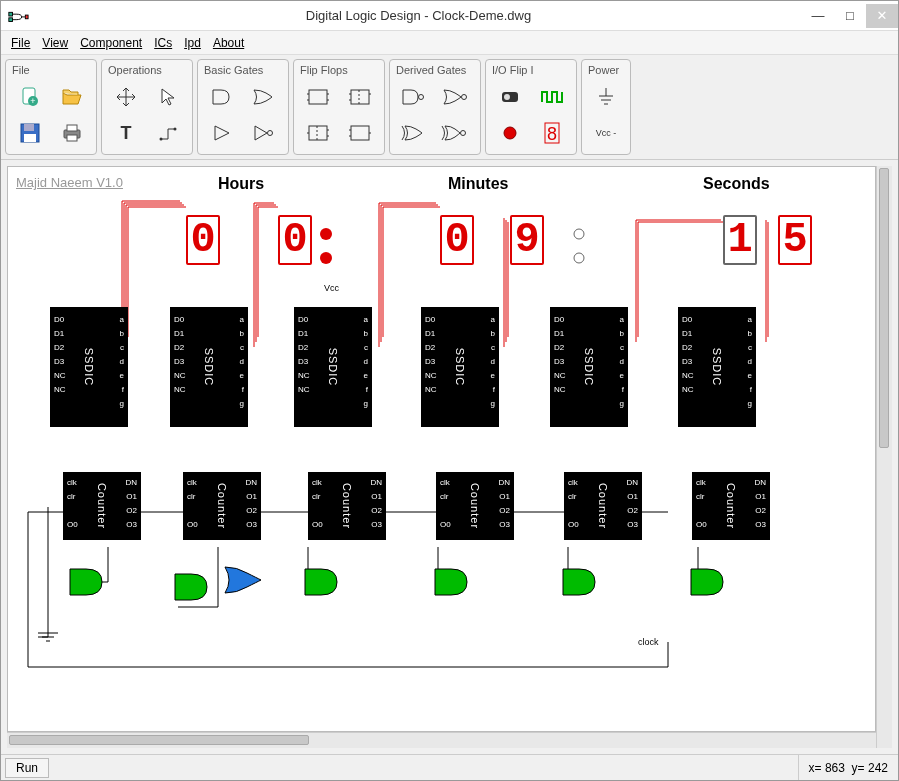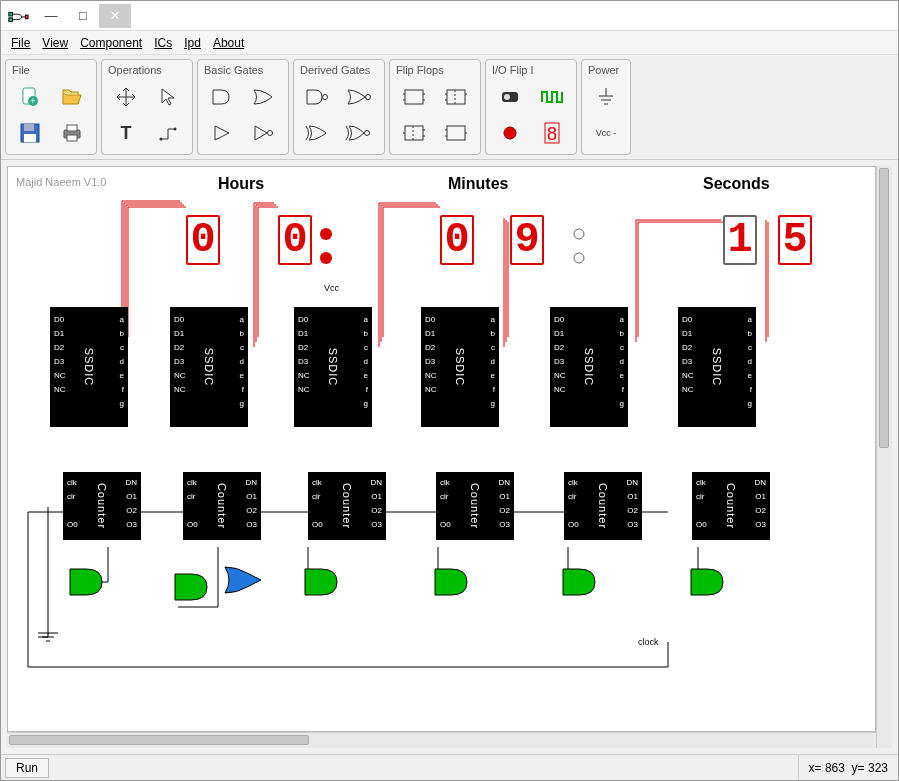--- a/index.html
+++ b/index.html
@@ -12,21 +12,21 @@
 .menubar { height: 24px; background: #f5f5f5; display: flex; align-items: center; padding: 0 6px; gap: 4px; border-bottom: 1px solid #ddd; }
 .menubar span { font-size: 12px; text-decoration: underline; padding: 0 4px; }
 .toolbar { display: flex; gap: 4px; padding: 4px; background: #f0f0f0; border-bottom: 1px solid #ccc; }
 .toolgroup { border: 1px solid #bbb; border-radius: 4px; background: #f5f5f5; padding: 2px 4px 4px 4px; display: flex; flex-direction: column; }
 .toolgroup .glabel { font-size: 11px; color: #555; padding: 2px 2px 4px 2px; }
 .toolgroup .icons { display: grid; grid-template-columns: repeat(2, 40px); grid-template-rows: repeat(2, 34px); gap: 2px; }
 .toolgroup.one .icons { grid-template-columns: 40px; }
 .toolbtn { width: 40px; height: 34px; display: flex; align-items: center; justify-content: center; border: 1px solid transparent; border-radius: 3px; }
 .canvas-wrap { flex: 1; padding: 6px; background: #f0f0f0; display: flex; }
 .canvas-inner { flex: 1; border: 1px solid #bbb; background: #fff; position: relative; overflow: hidden; }
-.canvas-inner .credit { position: absolute; top: 8px; left: 8px; font-size: 11px; color: #999; line-height: 1.3; }
+.canvas-inner .credit { position: absolute; top: 8px; left: 8px; font-size: 13px; color: #999; line-height: 1.3; text-decoration: underline; }
 .canvas-inner .hlabel { position: absolute; top: 8px; font-weight: bold; font-size: 16px; }
 .vscroll { width: 16px; background: #e8e8e8; border-left: 1px solid #ccc; }
 .hscroll { height: 16px; background: #e8e8e8; border-top: 1px solid #ccc; }
 .statusbar { height: 26px; background: #f0f0f0; display: flex; align-items: center; border-top: 1px solid #ccc; }
 .statusbar .run { border: 1px solid #bbb; padding: 2px 10px; margin: 2px 4px; font-size: 12px; background: #f5f5f5; flex: 0 0 auto; }
 .statusbar .spacer { flex: 1; }
 .statusbar .coords { font-size: 12px; padding: 0 10px; border-left: 1px solid #ccc; height: 100%; display: flex; align-items: center; }
 
 .digit { position: absolute; width: 34px; height: 50px; border: 2px solid #d00; border-radius: 2px; display: flex; align-items: center; justify-content: center; font-family: "Courier New", monospace; font-size: 42px; font-weight: bold; color: #d00; background: #fff; }
 .chip { position: absolute; background: #000; color: #fff; font-size: 8px; font-family: Arial, sans-serif; }
@@ -42,20 +42,21 @@
 </head>
 <body>
 
 <div class="titlebar">
   <svg class="logo" viewBox="0 0 24 24">
       <rect x="2" y="8" width="4" height="4" fill="#2a8" stroke="#000"></rect>
       <rect x="2" y="14" width="4" height="4" fill="#2a8" stroke="#000"></rect>
       <path d="M6 10 H10 M6 16 H10 M10 10 Q16 10 16 13 Q16 16 10 16 M16 13 H20" fill="none" stroke="#000"></path>
       <rect x="20" y="11" width="3" height="4" fill="#f33" stroke="#000"></rect>
     </svg>
+  <div class="title">Digital Logic Design - Clock-Deme.dwg</div>
   <div class="winbtn">—</div>
   <div class="winbtn">□</div>
   <div class="winbtn closebtn">✕</div>
 </div>
 
 <div class="menubar">
   <span>File</span>
   <span>View</span>
   <span>Component</span>
   <span>ICs</span>
@@ -143,48 +144,20 @@
         </div>
       <div class="toolbtn">
           <svg width="26" height="20">
             <path d="M4 3 L16 10 L4 17 Z" fill="none" stroke="#333"></path>
             <circle cx="19" cy="10" r="2.5" fill="none" stroke="#333"></circle>
           </svg>
         </div>
     </div>
   </div>
   <div class="toolgroup">
-    <div class="glabel">Derived Gates</div>
-    <div class="icons">
-      <div class="toolbtn">
-          <svg width="28" height="20">
-            <path d="M3 3 L11 3 Q18 3 18 10 Q18 17 11 17 L3 17 Z" fill="none" stroke="#333"></path>
-            <circle cx="21" cy="10" r="2.5" fill="none" stroke="#333"></circle>
-          </svg>
-        </div>
-      <div class="toolbtn">
-          <svg width="28" height="20">
-            <path d="M2 3 Q8 3 13 6 Q18 9 19 10 Q18 11 13 14 Q8 17 2 17 Q7 10 2 3 Z" fill="none" stroke="#333"></path>
-            <circle cx="22" cy="10" r="2.5" fill="none" stroke="#333"></circle>
-          </svg>
-        </div>
-      <div class="toolbtn">
-          <svg width="28" height="20">
-            <path d="M5 3 Q11 3 16 6 Q21 9 22 10 Q21 11 16 14 Q11 17 5 17 Q10 10 5 3 Z M2 3 Q7 10 2 17" fill="none" stroke="#333"></path>
-          </svg>
-        </div>
-      <div class="toolbtn">
-          <svg width="30" height="20">
-            <path d="M4 3 Q10 3 14 6 Q18 9 19 10 Q18 11 14 14 Q10 17 4 17 Q9 10 4 3 Z M1 3 Q6 10 1 17" fill="none" stroke="#333"></path>
-            <circle cx="22" cy="10" r="2.5" fill="none" stroke="#333"></circle>
-          </svg>
-        </div>
-    </div>
-  </div>
-  <div class="toolgroup">
     <div class="glabel">Flip Flops</div>
     <div class="icons">
       <div class="toolbtn">
           <svg width="26" height="18">
             <rect x="4" y="2" width="18" height="14" fill="none" stroke="#333"></rect>
             <line x1="2" y1="6" x2="4" y2="6" stroke="#333"></line>
             <line x1="2" y1="12" x2="4" y2="12" stroke="#333"></line>
             <line x1="22" y1="6" x2="24" y2="6" stroke="#333"></line>
             <line x1="22" y1="12" x2="24" y2="12" stroke="#333"></line>
           </svg>
@@ -206,20 +179,48 @@
             <line x1="22" y1="6" x2="24" y2="6" stroke="#333"></line>
             <line x1="22" y1="12" x2="24" y2="12" stroke="#333"></line>
           </svg>
         </div>
       <div class="toolbtn">
           <svg width="26" height="18">
             <rect x="4" y="2" width="18" height="14" fill="none" stroke="#333"></rect>
             <line x1="2" y1="6" x2="4" y2="6" stroke="#333"></line>
             <line x1="2" y1="12" x2="4" y2="12" stroke="#333"></line>
             <line x1="22" y1="9" x2="24" y2="9" stroke="#333"></line>
+          </svg>
+        </div>
+    </div>
+  </div>
+  <div class="toolgroup">
+    <div class="glabel">Derived Gates</div>
+    <div class="icons">
+      <div class="toolbtn">
+          <svg width="28" height="20">
+            <path d="M3 3 L11 3 Q18 3 18 10 Q18 17 11 17 L3 17 Z" fill="none" stroke="#333"></path>
+            <circle cx="21" cy="10" r="2.5" fill="none" stroke="#333"></circle>
+          </svg>
+        </div>
+      <div class="toolbtn">
+          <svg width="28" height="20">
+            <path d="M2 3 Q8 3 13 6 Q18 9 19 10 Q18 11 13 14 Q8 17 2 17 Q7 10 2 3 Z" fill="none" stroke="#333"></path>
+            <circle cx="22" cy="10" r="2.5" fill="none" stroke="#333"></circle>
+          </svg>
+        </div>
+      <div class="toolbtn">
+          <svg width="28" height="20">
+            <path d="M5 3 Q11 3 16 6 Q21 9 22 10 Q21 11 16 14 Q11 17 5 17 Q10 10 5 3 Z M2 3 Q7 10 2 17" fill="none" stroke="#333"></path>
+          </svg>
+        </div>
+      <div class="toolbtn">
+          <svg width="30" height="20">
+            <path d="M4 3 Q10 3 14 6 Q18 9 19 10 Q18 11 14 14 Q10 17 4 17 Q9 10 4 3 Z M1 3 Q6 10 1 17" fill="none" stroke="#333"></path>
+            <circle cx="22" cy="10" r="2.5" fill="none" stroke="#333"></circle>
           </svg>
         </div>
     </div>
   </div>
   <div class="toolgroup">
     <div class="glabel">I/O Flip I</div>
     <div class="icons">
       <div class="toolbtn">
           <svg width="22" height="20">
             <rect x="3" y="5" width="16" height="10" rx="3" fill="#333"></rect>
@@ -492,15 +493,15 @@
   <div class="vscroll" style="position:relative">
     <div class="scrollhandle" style="left:2px;top:2px;width:10px;height:280px"></div>
   </div>
 </div>
 
 <div class="statusbar">
   <div class="run">Run</div>
   <div class="spacer"></div>
   <div class="coords">
     <span>x=</span>&nbsp;<span>863</span>&nbsp;&nbsp;
-    <span>y=</span>&nbsp;<span>323</span>
+    <span>y=</span>&nbsp;<span>242</span>
   </div>
 </div>
 
 </body></html>

